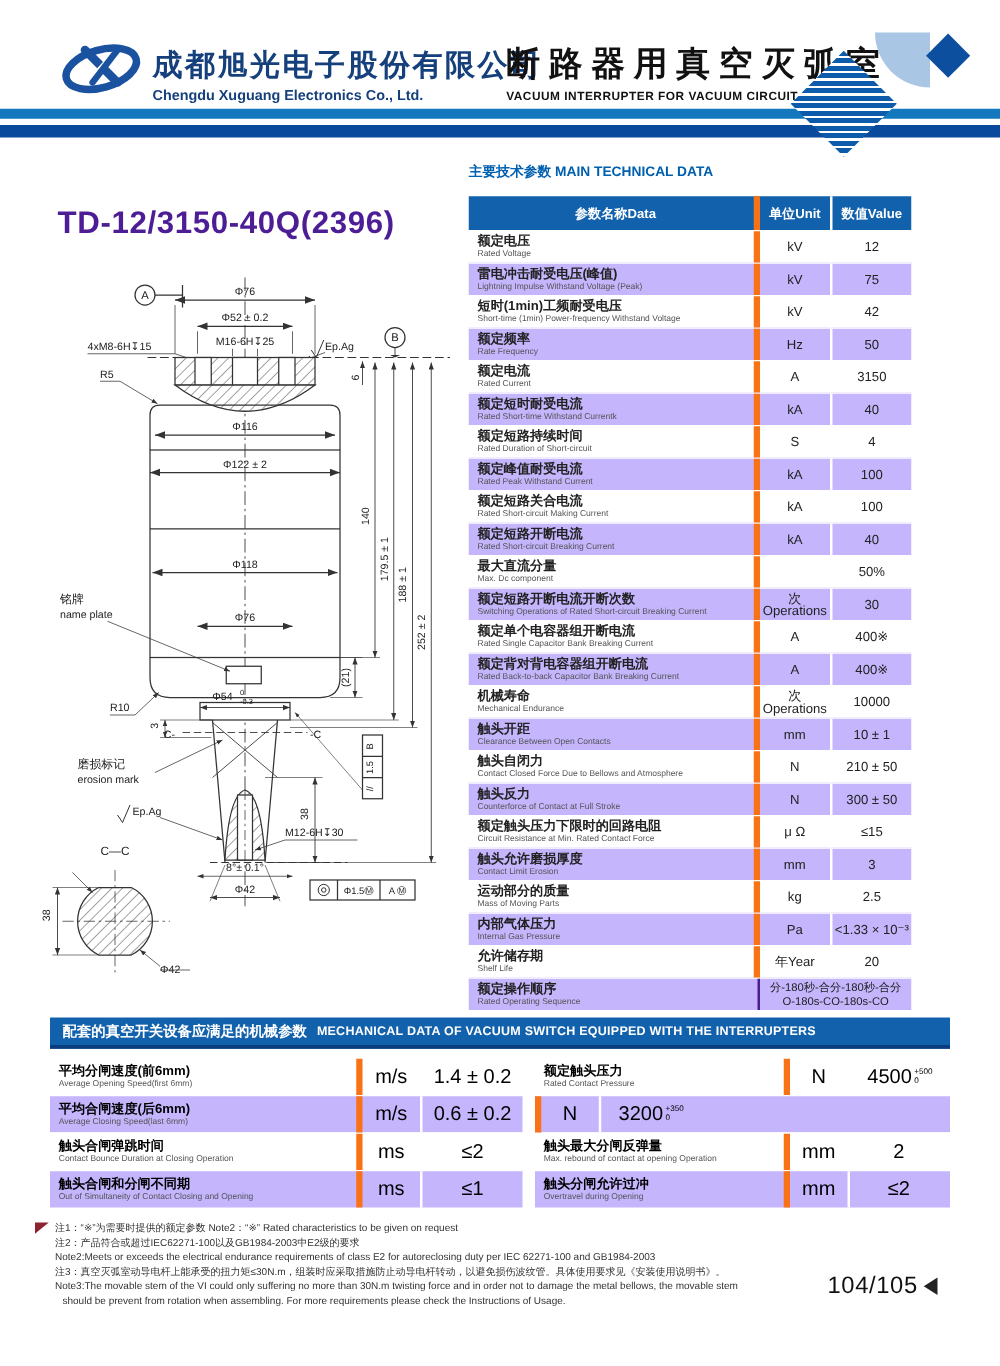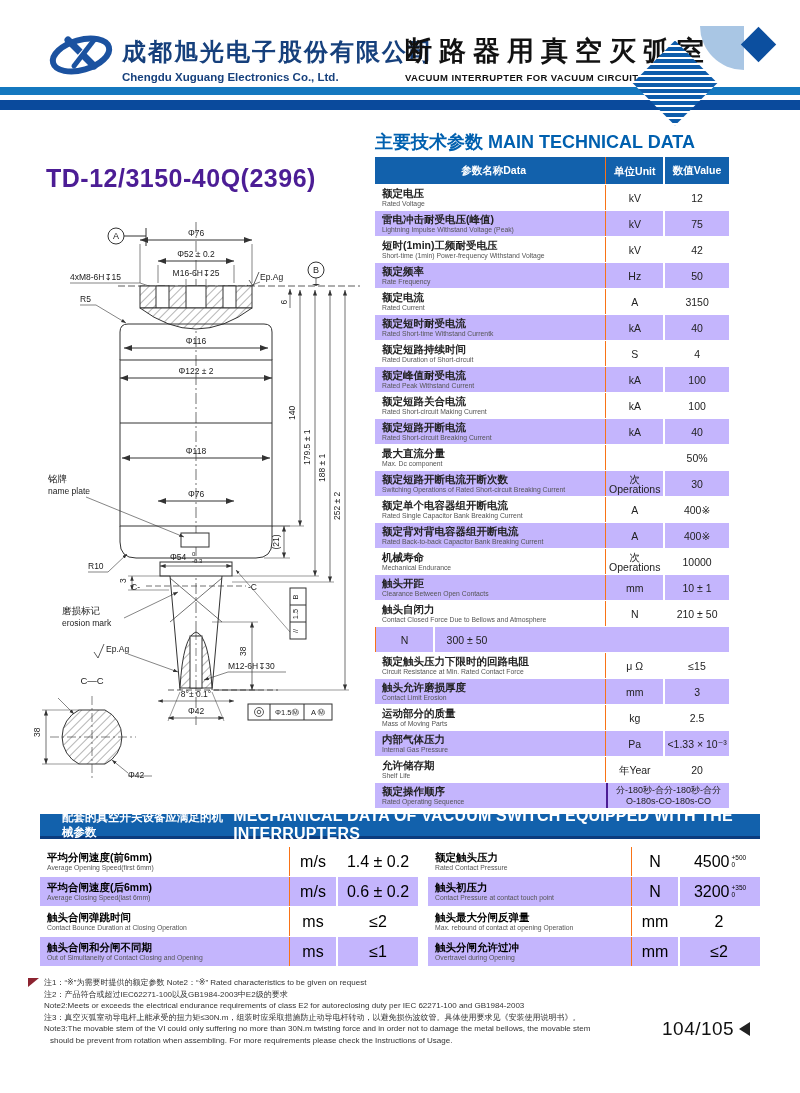--- a/index.html
+++ b/index.html
@@ -17,38 +17,38 @@
   .stripe2{position:absolute;left:0;top:100px;width:800px;height:10px;background:#0a4a9c;z-index:1;}
   .deco-light-square{position:absolute;left:700px;top:26px;width:44px;height:44px;background:#a9c6e4;border-bottom-left-radius:44px;z-index:2;}
   .deco-hatch-diamond{position:absolute;left:645px;top:53px;width:60px;height:60px;transform:rotate(45deg);
      background:repeating-linear-gradient(135deg,#0d5cab 0 4px,#ffffff 4px 6px);z-index:3;}
   .deco-small-diamond{position:absolute;left:746px;top:32px;width:25px;height:25px;transform:rotate(45deg);background:#0c4f9f;z-index:2;}
   
   .model-title{position:absolute;left:46px;top:164px;font-size:25px;font-weight:bold;color:#4c1d95;letter-spacing:.5px;}
   #drawing{position:absolute;left:28px;top:220px;}
   #drawing text{font-family:"Liberation Sans","DejaVu Sans",sans-serif;fill:#222;}
   
-  .section-title{position:absolute;left:375px;top:130px;font-size:18px;font-weight:bold;color:#0060af;white-space:nowrap;}
+  .section-title{position:absolute;left:375px;top:130px;font-size:11px;font-weight:bold;color:#0060af;white-space:nowrap;}
   #main-table{position:absolute;left:375px;top:157px;width:354px;font-size:10.5px;color:#222;}
   #main-table .hrow{display:flex;background:#1261ac;color:#fff;font-weight:bold;height:27px;}
   #main-table .hrow .cell{display:flex;align-items:center;justify-content:center;}
   .row{display:flex;background:#ffffff;border-top:1px solid #fff;}
   .row.alt{background:#c4b5fd;}
   .cell.name{width:231px;padding:2px 0 2px 7px;box-sizing:border-box;display:flex;flex-direction:column;justify-content:center;}
-  .cell.unit{width:57px;border-left:1px solid #f97316;display:flex;align-items:center;justify-content:center;text-align:center;white-space:pre-line;line-height:10px;}
+  .cell.unit{width:57px;border-left:5px solid #f97316;display:flex;align-items:center;justify-content:center;text-align:center;white-space:pre-line;line-height:10px;}
   .cell.value{width:64px;border-left:2px solid #fff;display:flex;align-items:center;justify-content:center;text-align:center;}
   #main-table .row{min-height:25px;}
   .cell .cn{font-weight:bold;font-size:10.5px;line-height:11px;}
   .cell .en{font-size:6.8px;color:#555;line-height:8px;margin-top:1px;}
   .seq .cell.seqval{width:121px;border-left:2px solid #4c1d95;display:flex;flex-direction:column;align-items:center;justify-content:center;font-size:9px;line-height:11px;}
   .tol{display:inline-flex;flex-direction:column;font-size:6.5px;line-height:6.5px;margin-left:2px;text-align:left;}
   
   #mech-bar{position:absolute;left:40px;top:814px;width:720px;height:25px;background:#1261ac;color:#fff;display:flex;align-items:center;padding-left:10px;box-sizing:border-box;border-bottom:3px solid #0b3c7e;}
-  #mech-bar .cn{font-size:11.5px;font-weight:bold;margin-right:8px;margin-left:12px;}
-  #mech-bar .en{font-size:16px;font-weight:bold;letter-spacing:.2px;}
+  #mech-bar .cn{font-size:11.5px;font-weight:bold;margin-right:8px;}
+  #mech-bar .en{font-size:10px;font-weight:bold;letter-spacing:.2px;}
   #mech-left{position:absolute;left:40px;top:846px;width:378px;}
   #mech-right{position:absolute;left:428px;top:846px;width:332px;}
   .mech .row{min-height:29px;}
   .mech .cell.name{flex:1;}
   .mech .cell.unit{width:46px;}
   .mech .cell.value{width:80px;}
   
   #notes{position:absolute;left:44px;top:977px;width:640px;font-size:8px;color:#333;line-height:11.5px;}
   .note-flag{position:absolute;left:28px;top:978px;width:0;height:0;border-top:9px solid #8c2330;border-right:11px solid transparent;}
   
@@ -425,20 +425,24 @@
       <div class="row">
         <div class="cell name">
           <div class="cn">触头自闭力</div>
           <div class="en">Contact Closed Force Due to Bellows and Atmosphere</div>
         </div>
         <div class="cell unit">N</div>
         <div class="cell value">210 ± 50</div>
       </div>
 
       <div class="row alt">
+        <div class="cell name">
+          <div class="cn">触头反力</div>
+          <div class="en">Counterforce of Contact at Full Stroke</div>
+        </div>
         <div class="cell unit">N</div>
         <div class="cell value">300 ± 50</div>
       </div>
 
       <div class="row">
         <div class="cell name">
           <div class="cn">额定触头压力下限时的回路电阻</div>
           <div class="en">Circuit Resistance at Min. Rated Contact Force</div>
         </div>
         <div class="cell unit">μ Ω</div>
@@ -549,24 +553,20 @@
         <div class="cell value">
           <span>4500</span>
           <span class="tol">
             <span>+500</span>
             <span>0</span>
           </span>
         </div>
       </div>
 
       <div class="row alt">
-        <div class="cell name">
-          <div class="cn">触头初压力</div>
-          <div class="en">Contact Pressure at contact touch point</div>
-        </div>
         <div class="cell unit">N</div>
         <div class="cell value">
           <span>3200</span>
           <span class="tol">
             <span>+350</span>
             <span>0</span>
           </span>
         </div>
       </div>
 

